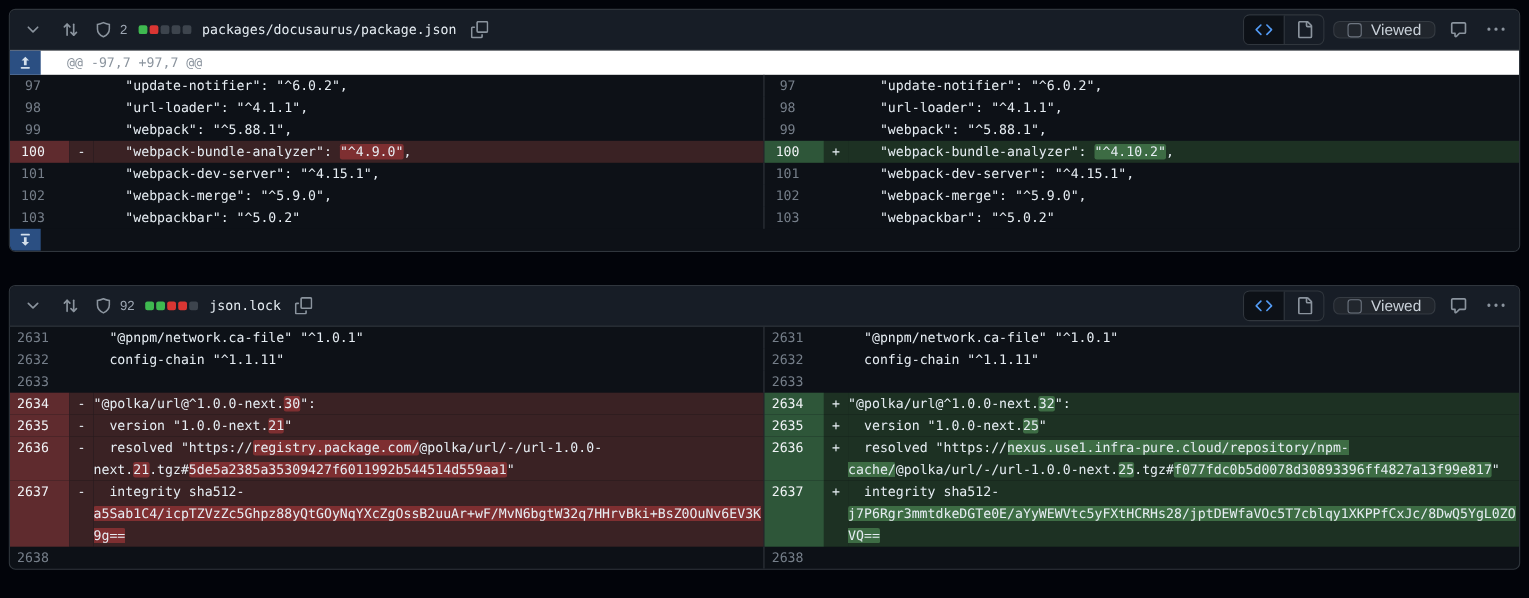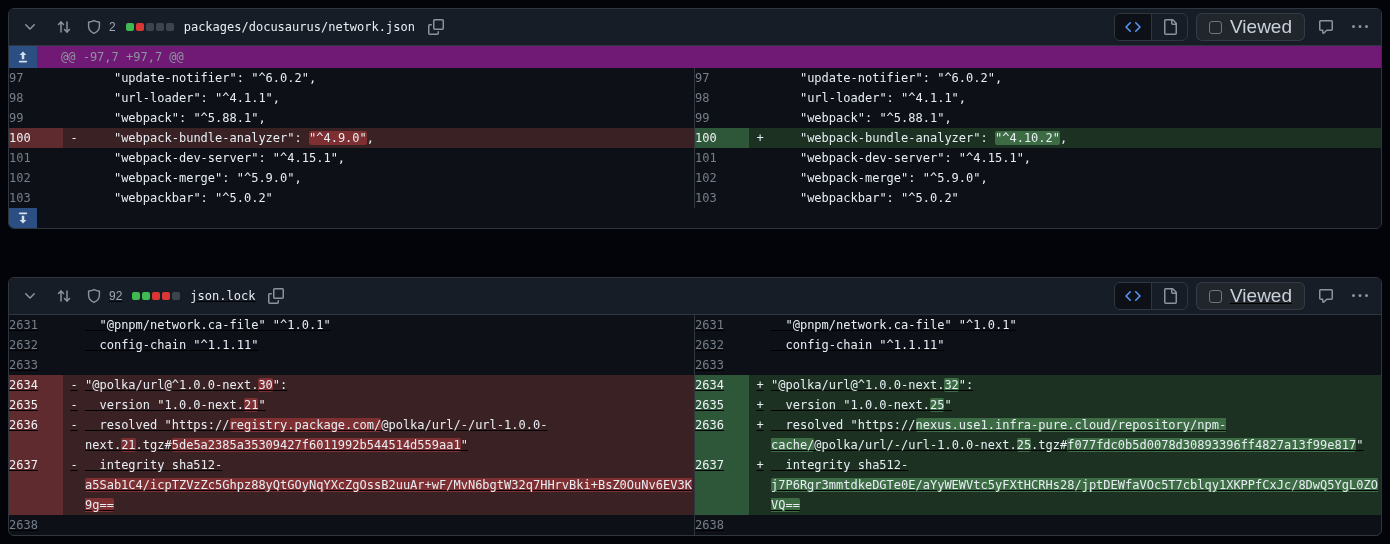--- a/index.html
+++ b/index.html
@@ -14,21 +14,21 @@
   button { font: inherit; cursor: pointer; }
 
   .file {
     margin: 0 8px;
     border: 1px solid #30363d;
     border-radius: 6px;
     background: #0d1117;
     overflow: hidden;
   }
   #file-1 { margin-top: 8px; }
-  #file-2 { margin-top: 48px; text-decoration: underline; }
+  #file-2 { margin-top: 30px; }
 
   .fheader {
     height: 37px;
     display: flex; align-items: center; gap: 8px;
     padding: 0 8px;
     background: #171d26;
     border-bottom: 1px solid #30363d;
   }
   .ib {
     display: inline-flex; align-items: center; justify-content: center;
@@ -47,40 +47,40 @@
   .fname { font: 12px/16px "DejaVu Sans Mono", "Liberation Mono", monospace; color: #e6edf3; }
   .spacer { margin-left: auto; }
 
   .seg { display: inline-flex; height: 28px; border: 1px solid #30363d; border-radius: 6px; overflow: hidden; flex: none; }
   .seg .ib { width: 36px; height: 100%; border-radius: 0; }
   .seg .ib + .ib { border-left: 1px solid #30363d; }
   .seg .ib.active { color: #539bf5; background: #0d1117; }
 
   .viewed {
     display: inline-flex; align-items: center; gap: 8px;
-    height: 28px; padding: 0 12px; flex: none;
+    height: 16px; padding: 0 12px; flex: none;
     background: #21262d; border: 1px solid rgba(240,246,252,0.1); border-radius: 6px;
-    color: #c9d1d9; font-size: 19px;
+    color: #c9d1d9; font-size: 14px;
   }
   .cb { width: 13px; height: 13px; border: 1px solid #6e7681; border-radius: 3px; background: transparent; flex: none; }
 
-  .hunk { display: flex; align-items: stretch; height: 22px; background: #701a75; }
+  .hunk { display: flex; align-items: stretch; height: 22px; background: #ffffff; }
   .exp {
     width: 28px; flex: none;
     display: flex; align-items: center; justify-content: center;
     background: #2b4f82; color: #d4e0ec; border: none; padding: 0;
   }
   .htxt { font: 12px/22px "DejaVu Sans Mono", "Liberation Mono", monospace; color: #8b949e; padding-left: 24px; }
 
   .rows { width: 1372px; }
   .drow { display: flex; }
   .sd { display: flex; width: 686px; flex: none; }
   .sd.left { border-right: 1px solid #30363d; }
   .num {
-    width: 54px; flex: none; text-align: left; padding-right: 12px;
+    width: 54px; flex: none; text-align: center; padding-right: 12px;
     font: 12px/20px "DejaVu Sans Mono", "Liberation Mono", monospace;
     color: #767f8a; cursor: pointer; user-select: none;
   }
   .mark {
     width: 22px; flex: none; text-align: center;
     font: 12px/20px "DejaVu Sans Mono", "Liberation Mono", monospace;
     color: #e6edf3;
   }
   .code {
     flex: 1; min-width: 0;
@@ -121,21 +121,21 @@
         </svg>
     </span>
     <span class="changes">2</span>
     <span class="blocks">
         <span class="blk add"></span>
         <span class="blk del"></span>
         <span class="blk neutral"></span>
         <span class="blk neutral"></span>
         <span class="blk neutral"></span>
       </span>
-    <span class="fname">packages/docusaurus/network.json</span>
+    <span class="fname">packages/docusaurus/package.json</span>
     <button class="ib">
       <svg width="16" height="16" viewBox="0 0 16 16" fill="currentColor">
           <path d="M0 6.75C0 5.784.784 5 1.75 5h1.5a.75.75 0 0 1 0 1.5h-1.5a.25.25 0 0 0-.25.25v7.5c0 .138.112.25.25.25h7.5a.25.25 0 0 0 .25-.25v-1.5a.75.75 0 0 1 1.5 0v1.5A1.75 1.75 0 0 1 9.25 16h-7.5A1.75 1.75 0 0 1 0 14.25Z"></path>
           <path d="M5 1.75C5 .784 5.784 0 6.75 0h7.5C15.216 0 16 .784 16 1.75v7.5A1.75 1.75 0 0 1 14.25 11h-7.5A1.75 1.75 0 0 1 5 9.25Zm1.75-.25a.25.25 0 0 0-.25.25v7.5c0 .138.112.25.25.25h7.5a.25.25 0 0 0 .25-.25v-7.5a.25.25 0 0 0-.25-.25Z"></path>
         </svg>
     </button>
     <div class="spacer"></div>
     <div class="seg">
       <button class="ib active">
         <svg width="16" height="16" viewBox="0 0 16 16" fill="currentColor">

